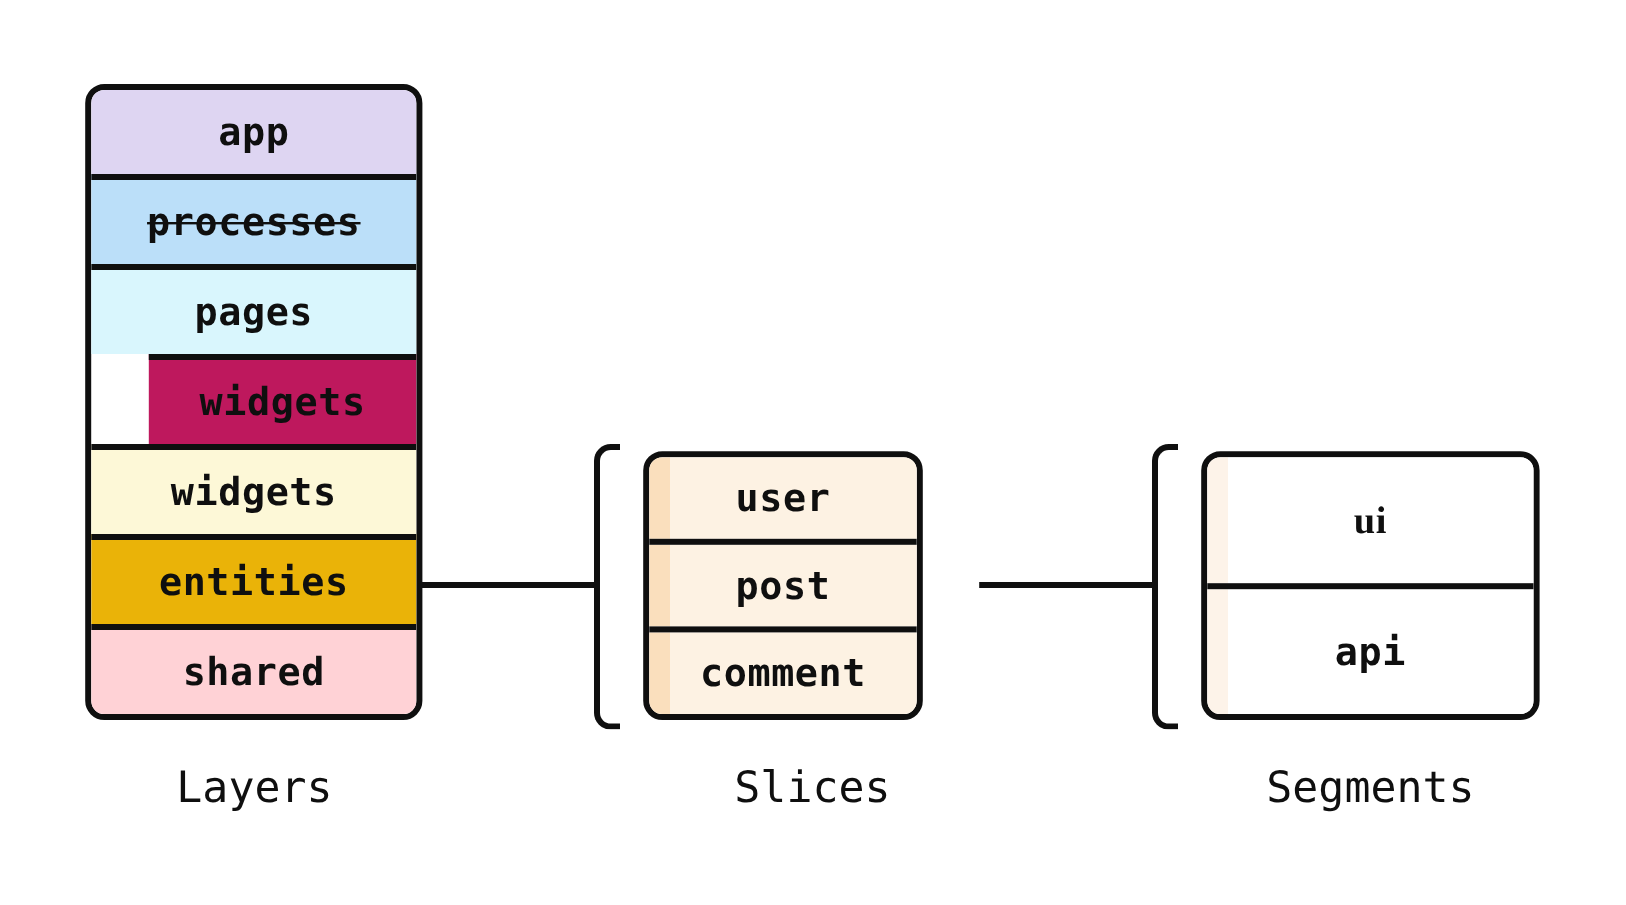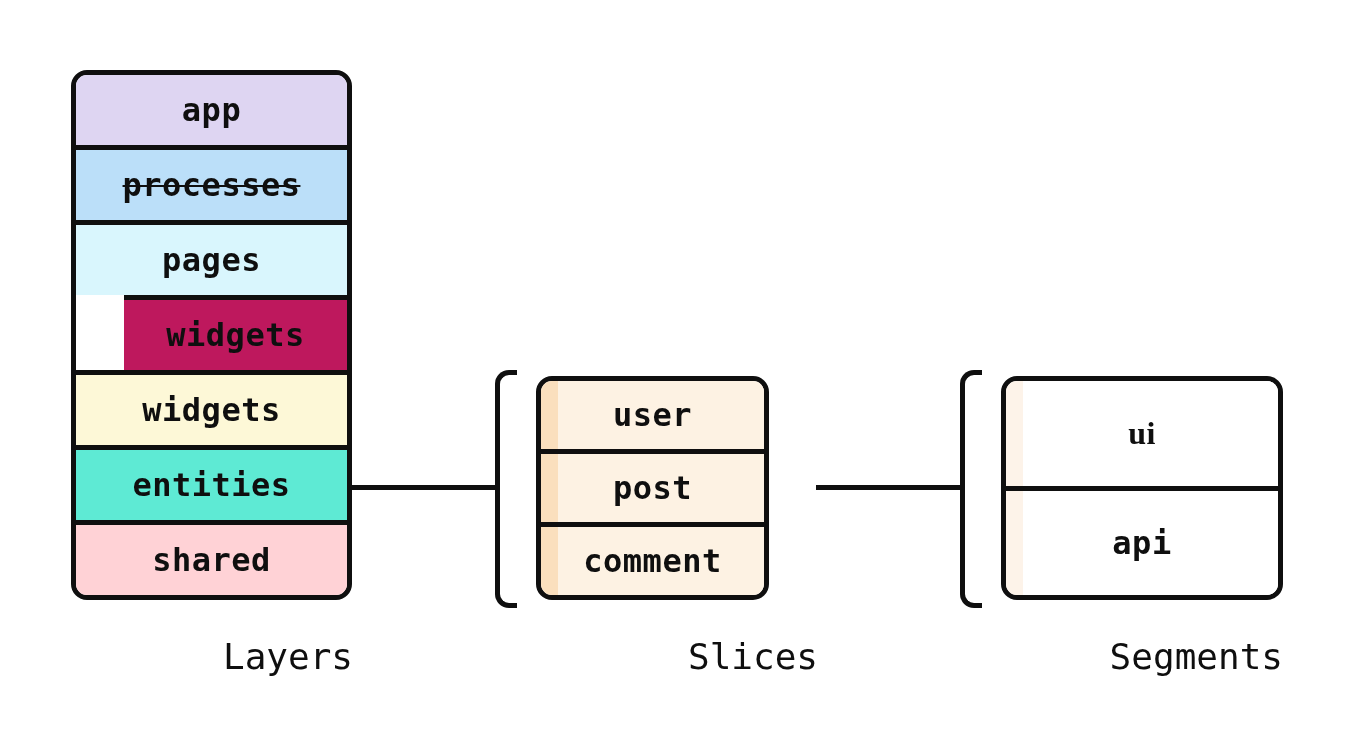--- a/index.html
+++ b/index.html
@@ -70,21 +70,21 @@
     height: 5px;
     top: 485px;
     background: var(--outline);
   }
   .connector-1 { left: 350px; width: 146px; }
   .connector-2 { left: 816px; width: 145px; }
   .caption {
     position: absolute;
     top: 636px;
     width: 282px;
-    text-align: right;
+    text-align: center;
     font-size: 36px;
     font-weight: 400;
     color: var(--text);
   }
   .caption-layers   { left: 71px; }
   .caption-slices   { left: 536px; }
   .caption-segments { left: 1001px; }
 </style>
 </head>
 <body>
@@ -100,21 +100,21 @@
       </div>
       <div class="row" style="background: rgb(217, 246, 253);">
         <span class="row-label">pages</span>
       </div>
       <div class="row" style="background: #be185d; margin-left: 48px;">
         <span class="row-label">widgets</span>
       </div>
       <div class="row" style="background: rgb(253, 248, 215);">
         <span class="row-label">widgets</span>
       </div>
-      <div class="row" style="background: #5eead4;">
+      <div class="row" style="background: #eab308;">
         <span class="row-label">entities</span>
       </div>
       <div class="row" style="background: rgb(255, 210, 214);">
         <span class="row-label">shared</span>
       </div>
     </div>
   <div class="caption caption-layers">Layers</div>
 
   <div class="connector connector-1"></div>
 

